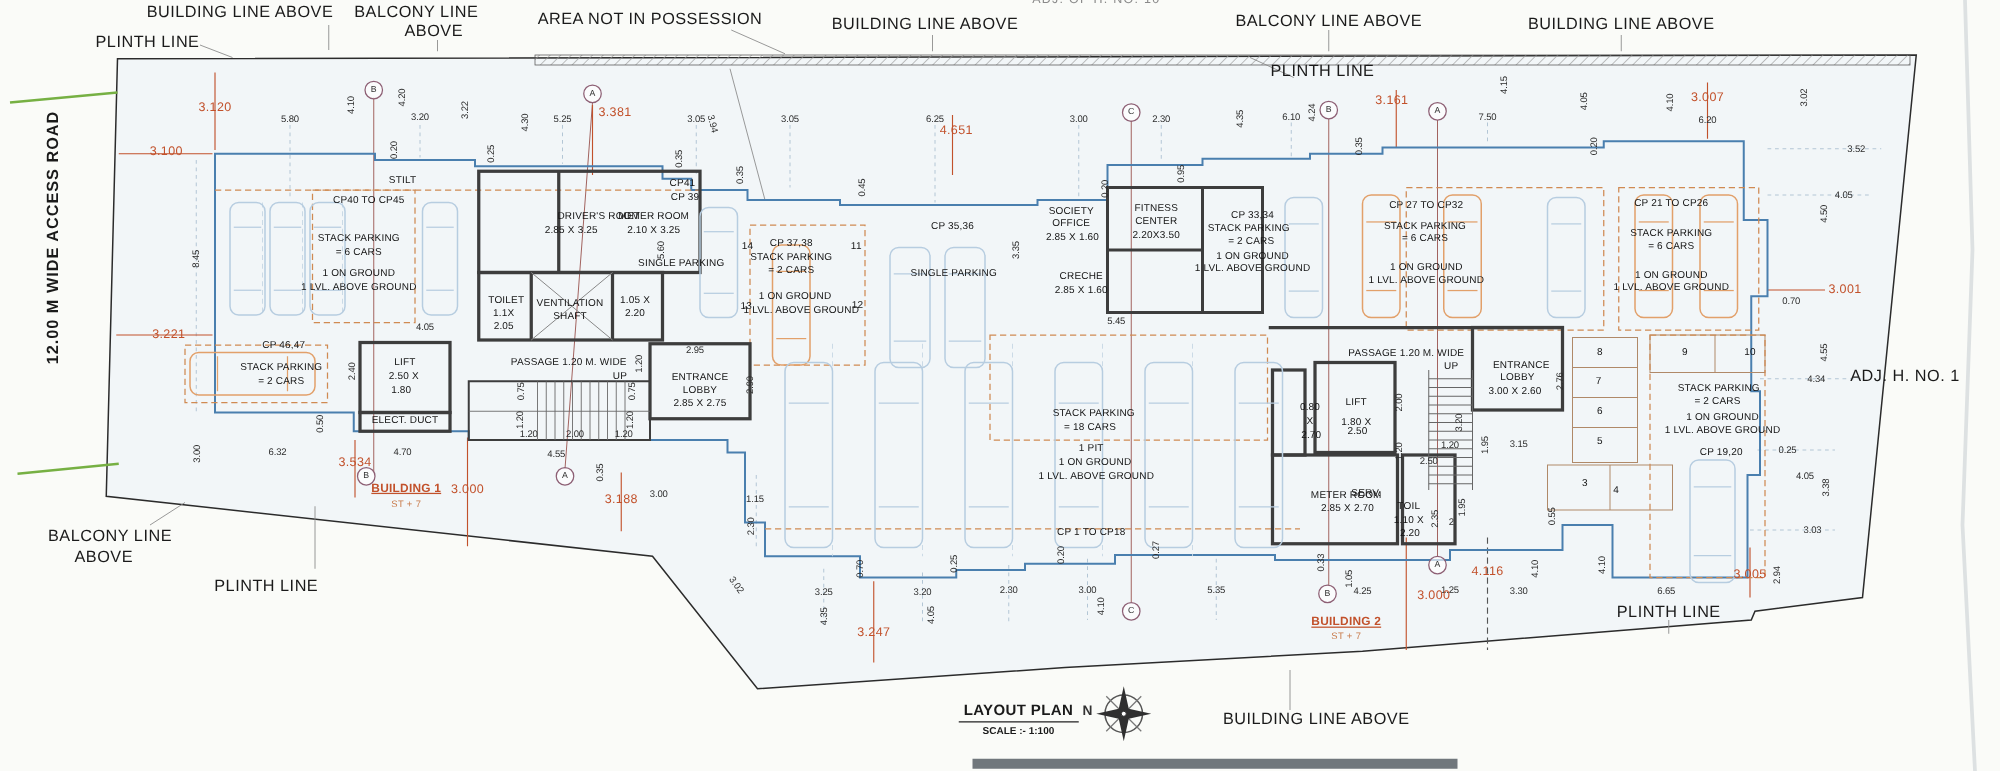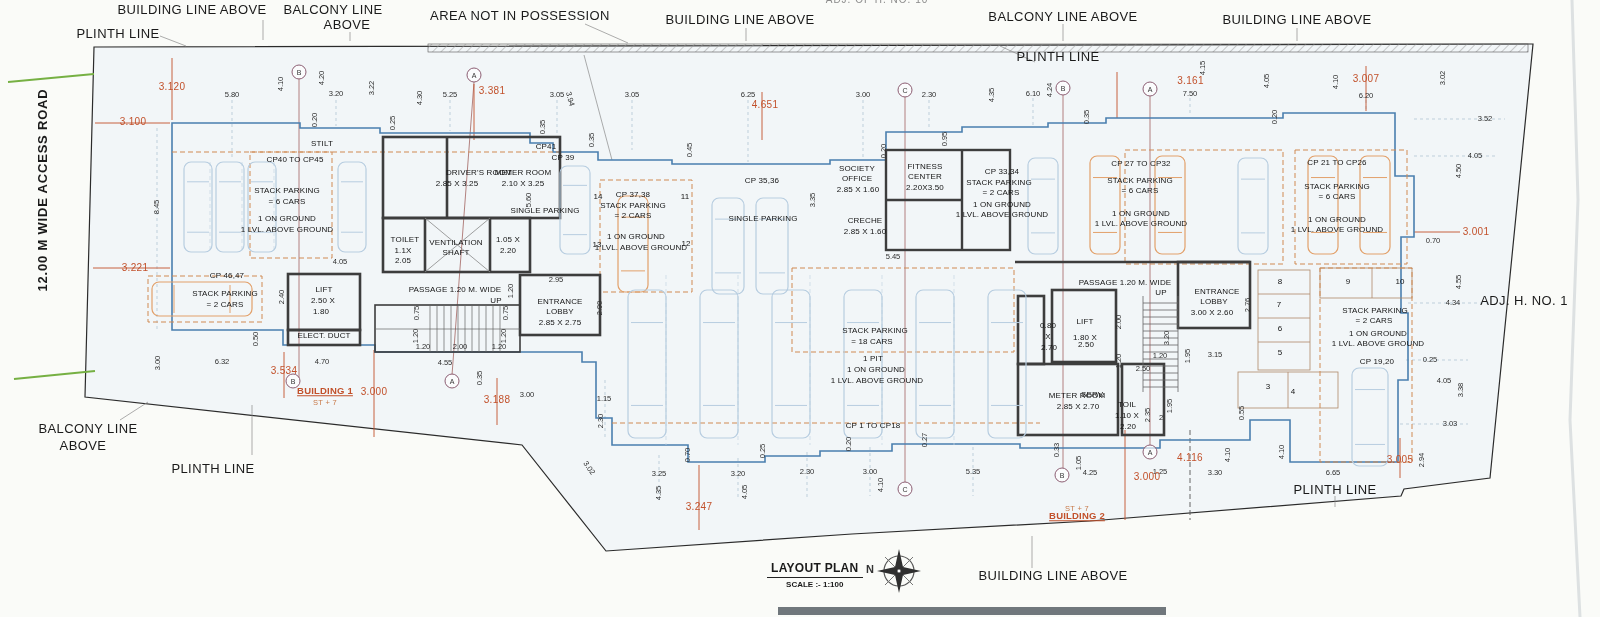--- a/index.html
+++ b/index.html
@@ -244,21 +244,21 @@
       <div class="lbl rm" style="left: 324px; top: 290px; transform: translate(-50%, -50%);">LIFT</div>
       <div class="lbl rm" style="left: 323px; top: 301px; transform: translate(-50%, -50%);">2.50 X</div>
       <div class="lbl rm" style="left: 321px; top: 312px; transform: translate(-50%, -50%);">1.80</div>
       <div class="lbl rm" style="left: 455px; top: 290px; transform: translate(-50%, -50%);">PASSAGE 1.20 M. WIDE</div>
       <div class="lbl rm" style="left: 496px; top: 301px; transform: translate(-50%, -50%);">UP</div>
       <div class="lbl rm" style="left: 560px; top: 302px; transform: translate(-50%, -50%);">ENTRANCE</div>
       <div class="lbl rm" style="left: 560px; top: 312px; transform: translate(-50%, -50%);">LOBBY</div>
       <div class="lbl rm" style="left: 560px; top: 323px; transform: translate(-50%, -50%);">2.85 X 2.75</div>
       <div class="lbl rm" style="left: 324px; top: 336px; transform: translate(-50%, -50%);">ELECT. DUCT</div>
       <div class="lbl rm" style="left: 546px; top: 147px; transform: translate(-50%, -50%);">CP41</div>
-      <div class="lbl rm" style="left: 548px; top: 158px; transform: translate(-50%, -50%); margin-left: 15px;">CP 39</div>
+      <div class="lbl rm" style="left: 548px; top: 158px; transform: translate(-50%, -50%);">CP 39</div>
       <div class="lbl rm" style="left: 545px; top: 211px; transform: translate(-50%, -50%);">SINGLE PARKING</div>
       <div class="lbl rm" style="left: 598px; top: 197px; transform: translate(-50%, -50%);">14</div>
       <div class="lbl rm" style="left: 633px; top: 195px; transform: translate(-50%, -50%);">CP 37,38</div>
       <div class="lbl rm" style="left: 633px; top: 206px; transform: translate(-50%, -50%);">STACK PARKING</div>
       <div class="lbl rm" style="left: 633px; top: 216px; transform: translate(-50%, -50%);">= 2 CARS</div>
       <div class="lbl rm" style="left: 685px; top: 197px; transform: translate(-50%, -50%);">11</div>
       <div class="lbl rm" style="left: 636px; top: 237px; transform: translate(-50%, -50%);">1 ON GROUND</div>
       <div class="lbl rm" style="left: 597px; top: 245px; transform: translate(-50%, -50%);">13</div>
       <div class="lbl rm" style="left: 641px; top: 248px; transform: translate(-50%, -50%);">1 LVL. ABOVE GROUND</div>
       <div class="lbl rm" style="left: 686px; top: 244px; transform: translate(-50%, -50%);">12</div>
@@ -432,30 +432,30 @@
   <div class="layer">
 
   <div class="lbl od" style="left: 172px; top: 87px; transform: translate(-50%, -50%);">3.120</div>
       <div class="lbl od" style="left: 133px; top: 122px; transform: translate(-50%, -50%);">3.100</div>
       <div class="lbl od" style="left: 135px; top: 268px; transform: translate(-50%, -50%);">3.221</div>
       <div class="lbl od" style="left: 284px; top: 371px; transform: translate(-50%, -50%);">3.534</div>
       <div class="lbl od" style="left: 374px; top: 392px; transform: translate(-50%, -50%);">3.000</div>
       <div class="lbl od" style="left: 497px; top: 400px; transform: translate(-50%, -50%);">3.188</div>
       <div class="lbl od" style="left: 492px; top: 91px; transform: translate(-50%, -50%);">3.381</div>
       <div class="lbl od" style="left: 765px; top: 105px; transform: translate(-50%, -50%);">4.651</div>
-      <div class="lbl od" style="left: 1170px; top: 81px; transform: translate(-50%, -50%); padding-left: 41px;">3.161</div>
+      <div class="lbl od" style="left: 1093px; top: 81px; transform: translate(-50%, -50%); padding-left: 41px;">3.161</div>
       <div class="lbl od" style="left: 1366px; top: 79px; transform: translate(-50%, -50%);">3.007</div>
       <div class="lbl od" style="left: 1476px; top: 232px; transform: translate(-50%, -50%);">3.001</div>
       <div class="lbl od" style="left: 1400px; top: 460px; transform: translate(-50%, -50%);">3.005</div>
       <div class="lbl od" style="left: 1190px; top: 458px; transform: translate(-50%, -50%);">4.116</div>
       <div class="lbl od" style="left: 1147px; top: 477px; transform: translate(-50%, -50%);">3.000</div>
       <div class="lbl od" style="left: 699px; top: 507px; transform: translate(-50%, -50%);">3.247</div>
       <div class="lbl od odb" style="left: 325px; top: 391px; transform: translate(-50%, -50%);">BUILDING 1</div>
       <div class="lbl od ods" style="left: 325px; top: 403px; transform: translate(-50%, -50%);">ST + 7</div>
-      <div class="lbl od odb" style="left: 1077px; top: 516px; transform: translate(-50%, -50%);">BUILDING 2</div>
+      <div class="lbl od odb" style="left: 1077px; top: 498px; transform: translate(-50%, -50%);">BUILDING 2</div>
       <div class="lbl od ods" style="left: 1077px; top: 509px; transform: translate(-50%, -50%);">ST + 7</div>
     </div>
 
   <div class="layer">
 
   <div class="lbl gm" style="left: 299px; top: 72px; transform: translate(-50%, -50%);">B</div>
       <div class="lbl gm" style="left: 474px; top: 75px; transform: translate(-50%, -50%);">A</div>
       <div class="lbl gm" style="left: 905px; top: 90px; transform: translate(-50%, -50%);">C</div>
       <div class="lbl gm" style="left: 1063px; top: 88px; transform: translate(-50%, -50%);">B</div>
       <div class="lbl gm" style="left: 1150px; top: 89px; transform: translate(-50%, -50%);">A</div>

